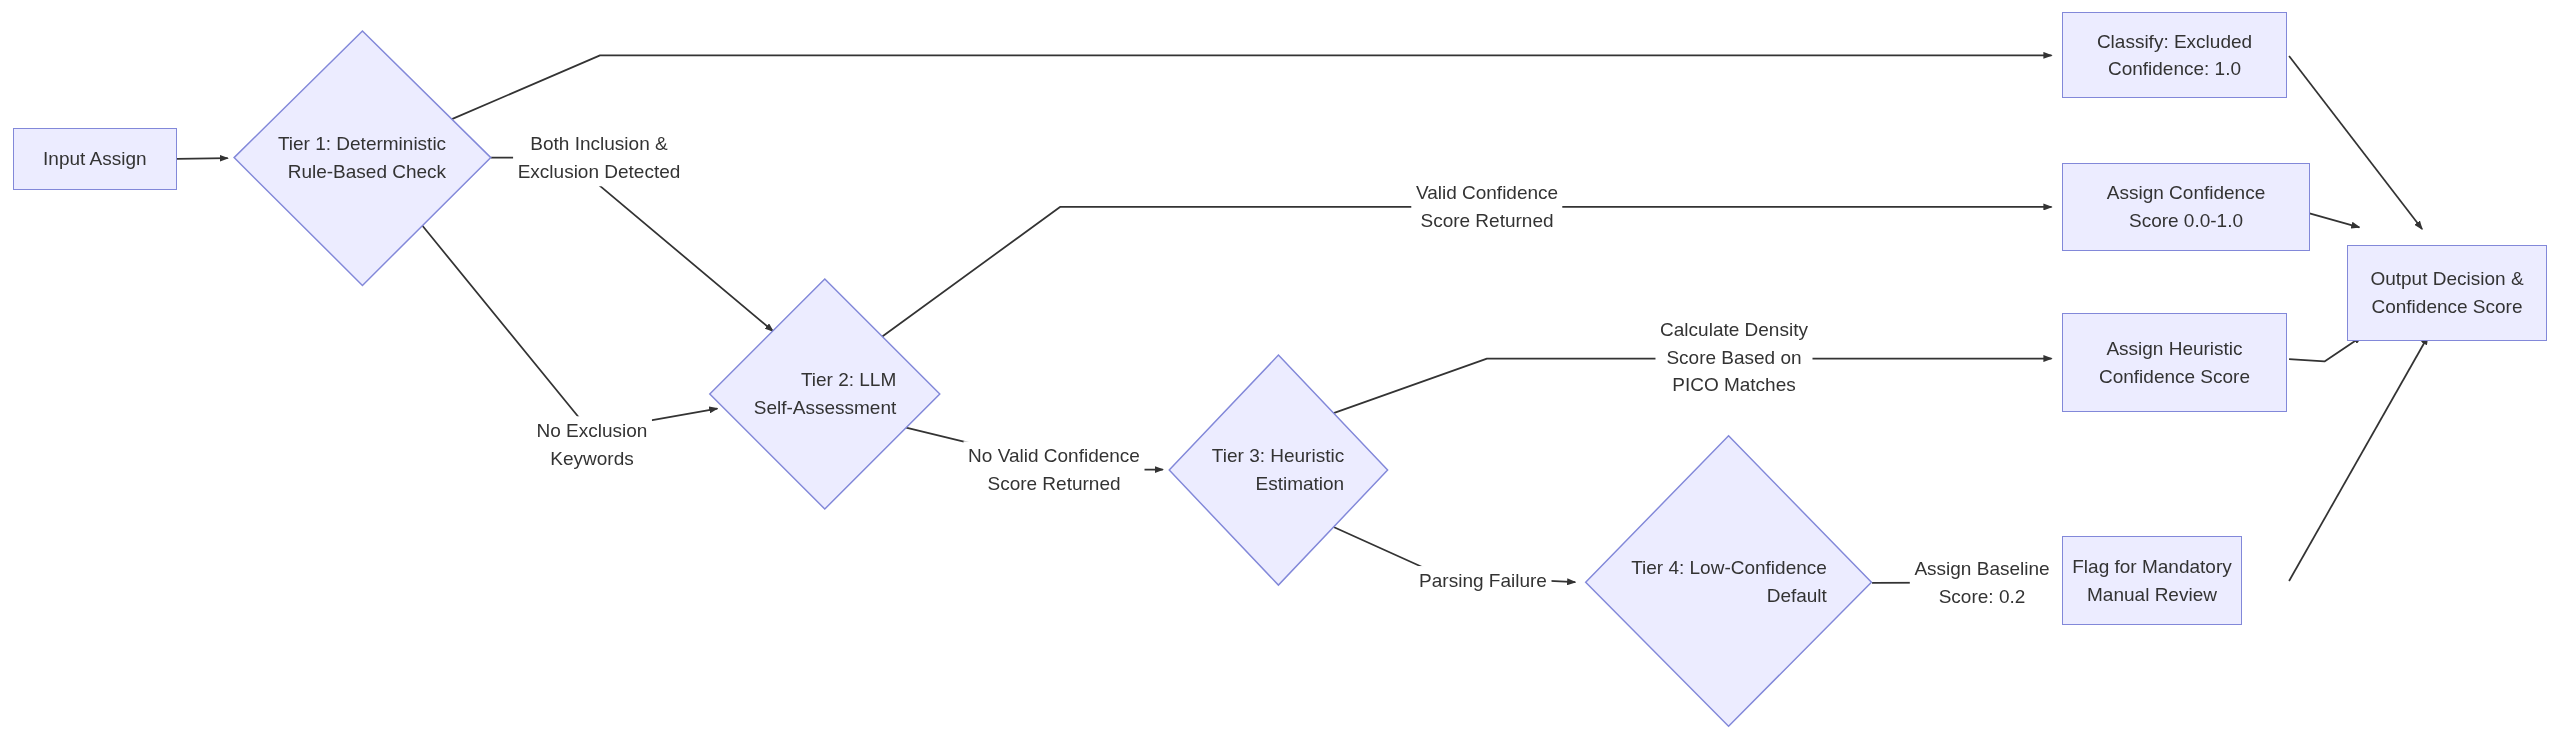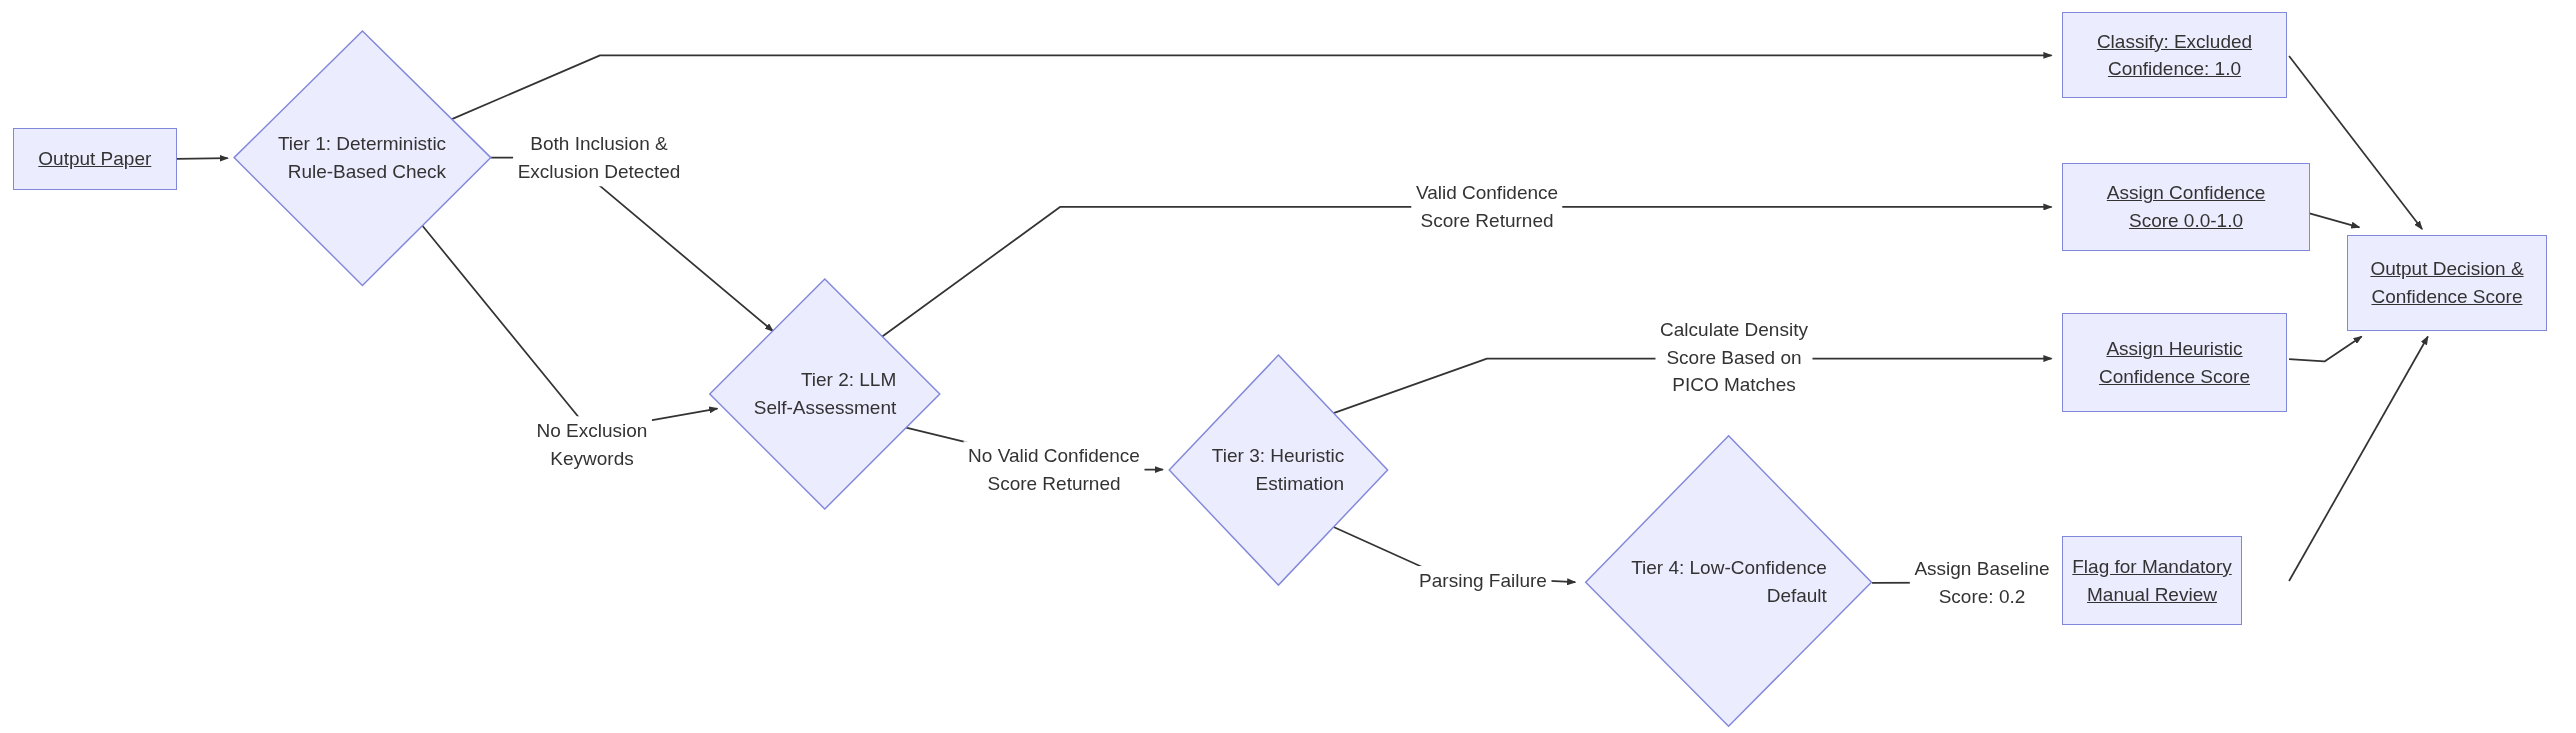--- a/index.html
+++ b/index.html
@@ -38,21 +38,20 @@
     box-sizing: border-box;
     background: var(--node-fill);
     border: 1.7px solid var(--node-border);
     display: flex;
     align-items: center;
     justify-content: center;
     text-align: center;
     font-size: 19px;
     line-height: 1.45;
     white-space: pre-line;
-    text-decoration: underline;
   }
   .dlabel {
     position: absolute;
     transform: translate(-50%, -50%);
     text-align: right;
     font-size: 19px;
     line-height: 1.45;
     white-space: pre-line;
     pointer-events: none;
   }
@@ -93,21 +92,21 @@
     <path class="edge" marker-end="url(#arrow)" d="M3941,618 L4002,622 L4066,579"></path>
     <path class="edge" marker-end="url(#arrow)" d="M3941,1000 L4180,579"></path>
 
     <polygon class="diamond" points="624,53 845,271 624,491 403,271"></polygon>
     <polygon class="diamond" points="1420,480 1618,678 1420,876 1222,678"></polygon>
     <polygon class="diamond" points="2201,611 2389,809 2201,1007 2013,809"></polygon>
     <polygon class="diamond" points="2976,750 3222,1002 2976,1250 2730,1002"></polygon>
   </svg>
 
   <div class="node rect" style="left:12.8px; top:128px; width:164px; height:62px;">
-    <span>Output Paper</span>
+    <span>Input Assign</span>
   </div>
 
   <div class="node rect" style="left:2062px; top:12.2px; width:225px; height:86px;">
     <span>Classify: Excluded
 Confidence: 1.0</span>
   </div>
 
   <div class="node rect" style="left:2062px; top:163px; width:248px; height:88px;">
     <span>Assign Confidence
 Score 0.0-1.0</span>
@@ -116,21 +115,21 @@
   <div class="node rect" style="left:2062px; top:313px; width:225px; height:99px;">
     <span>Assign Heuristic
 Confidence Score</span>
   </div>
 
   <div class="node rect" style="left:2062px; top:536px; width:180px; height:89px;">
     <span>Flag for Mandatory
 Manual Review</span>
   </div>
 
-  <div class="node rect" style="left:2347px; top:235px; width:200px; height:96px;">
+  <div class="node rect" style="left:2347px; top:245px; width:200px; height:96px;">
     <span>Output Decision &amp;
 Confidence Score</span>
   </div>
 
   <div class="dlabel" style="left:362px; top:158px;">Tier 1: Deterministic
 Rule-Based Check</div>
   <div class="dlabel" style="left:825px; top:394px;">Tier 2: LLM
 Self-Assessment</div>
   <div class="dlabel" style="left:1278px; top:470px;">Tier 3: Heuristic
 Estimation</div>

